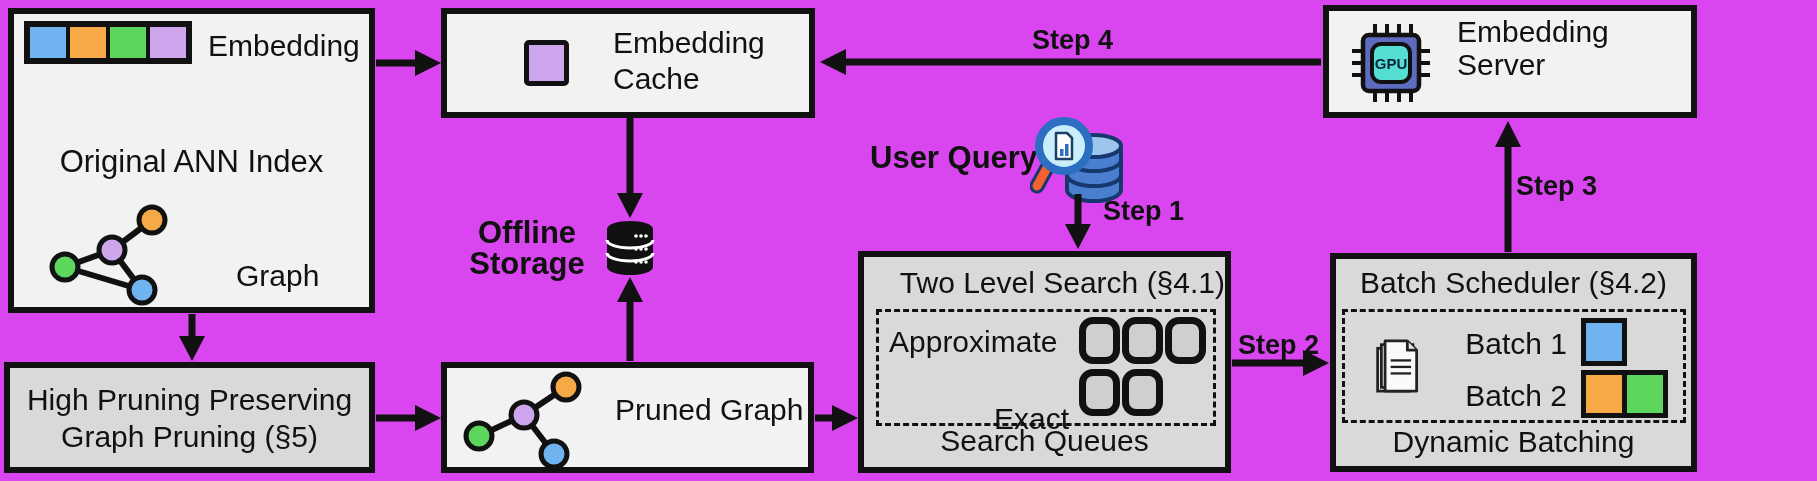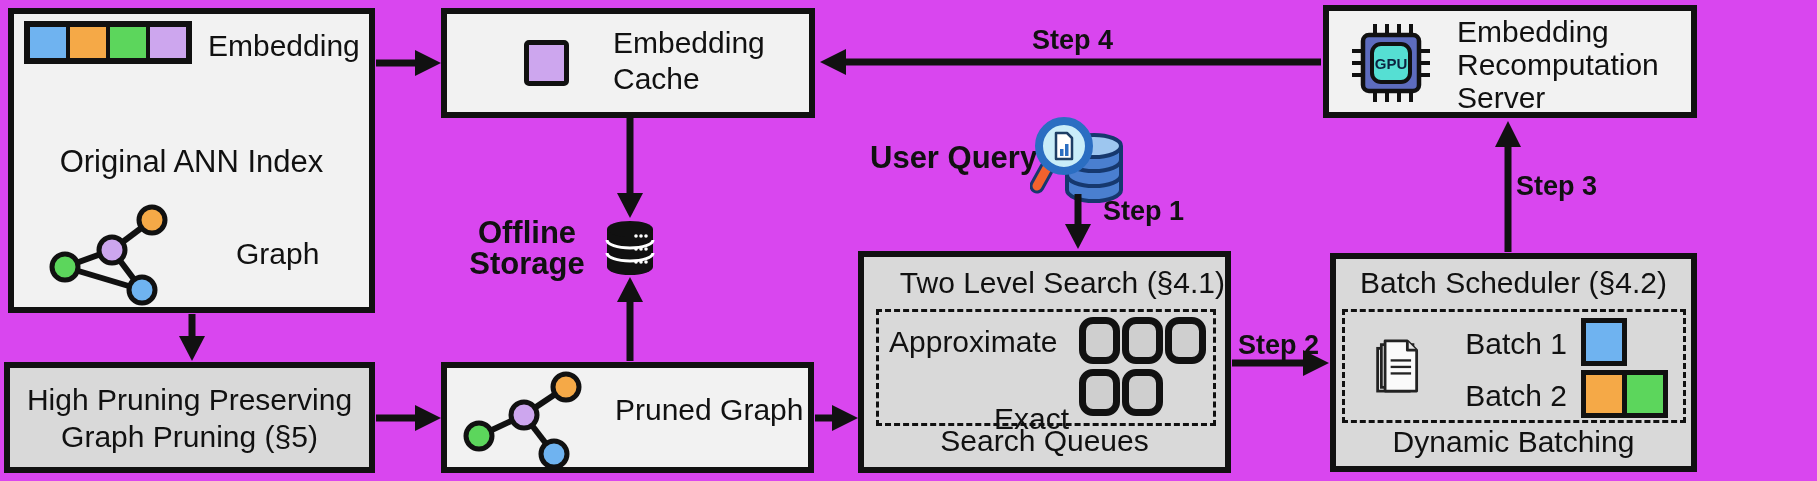--- a/index.html
+++ b/index.html
@@ -19,21 +19,21 @@
   .bold{font-weight:400;}
   .step{position:absolute; font-size:27px; font-weight:700; white-space:nowrap;}
 
   
   #box-ann{left:8px; top:8px; width:367px; height:305px;}
   .emb-bar{position:absolute; left:10px; top:7px; display:flex; gap:4px; background:var(--ink); padding:4px; border:2px solid var(--ink);}
   .emb-sq{width:36px; height:31px;}
   #ann-emb-label{position:absolute; left:194px; top:14px;}
   #ann-title{position:absolute; left:0; right:0; top:130px; text-align:center; font-size:31px;}
   #ann-graph{position:absolute; left:28px; top:188px;}
-  #ann-graph-label{position:absolute; left:222px; top:222px;}
+  #ann-graph-label{position:absolute; left:222px; top:244px;}
 
   
   #box-highdeg{left:4px; top:362px; width:371px; height:111px; display:flex; flex-direction:column; align-items:center; justify-content:center;}
   #box-highdeg .lbl{line-height:37px; font-size:30px;}
 
   
   #box-cache{left:441px; top:8px; width:374px; height:110px;}
   .cache-square{position:absolute; left:77px; top:26px; width:45px; height:46px; background:var(--purple); border:5px solid var(--ink); border-radius:5px;}
   #cache-text{position:absolute; left:166px; top:11px;}
 
@@ -257,21 +257,20 @@
         <line x1="70" y1="30" x2="81" y2="30"></line>
           <line x1="70" y1="42" x2="81" y2="42"></line>
           <line x1="70" y1="54" x2="81" y2="54"></line>
       </g>
       <rect x="14" y="14" width="56" height="56" rx="6" fill="#5d6cbe" stroke="#111" stroke-width="4.5"></rect>
       <rect x="23" y="23" width="38" height="38" rx="9" fill="#55dfd3" stroke="#111" stroke-width="4"></rect>
       <text x="42" y="48" text-anchor="middle" font-size="15" font-weight="700" fill="#0c2340">GPU</text>
     </svg>
     <div id="server-text">
       <div>Embedding</div>
-      <div>Recomputation</div>
       <div>Server</div>
     </div>
   </div>
 
   <div class="step" id="step1">Step 1</div>
   <div class="step" id="step2">Step 2</div>
   <div class="step" id="step3">Step 3</div>
   <div class="step" id="step4">Step 4</div>
 
   <svg id="arrows" width="1817" height="481" viewBox="0 0 1817 481">

